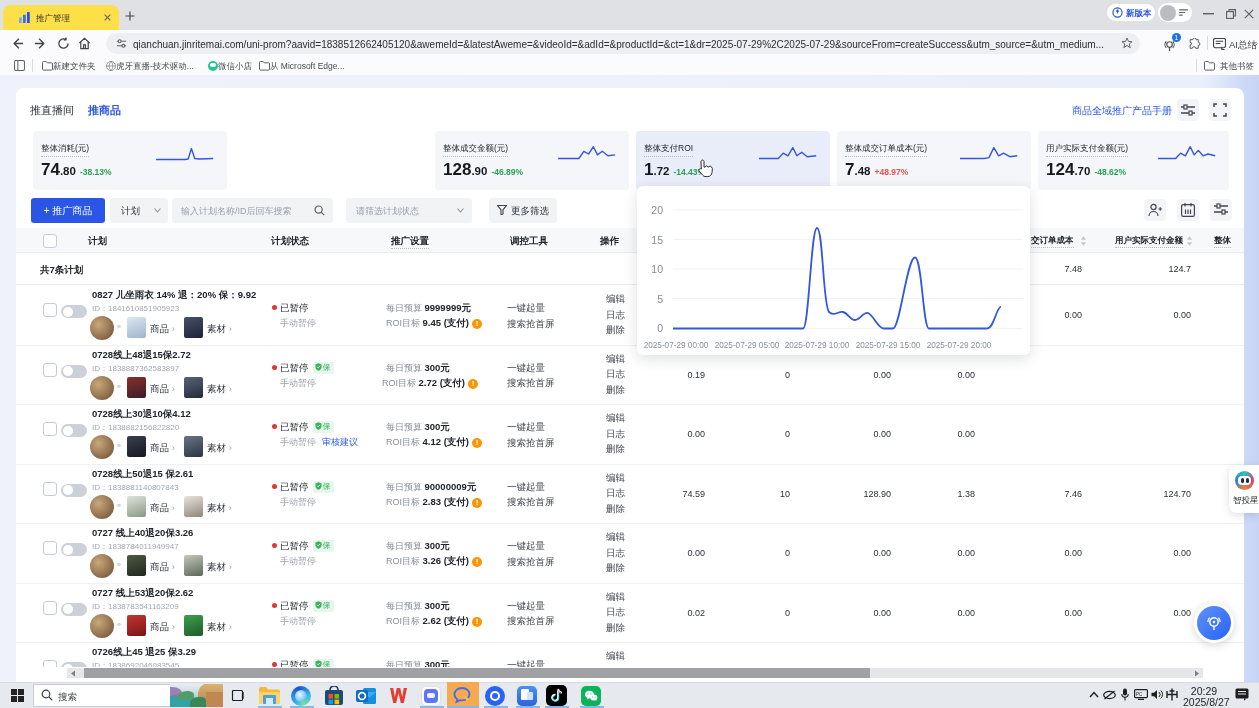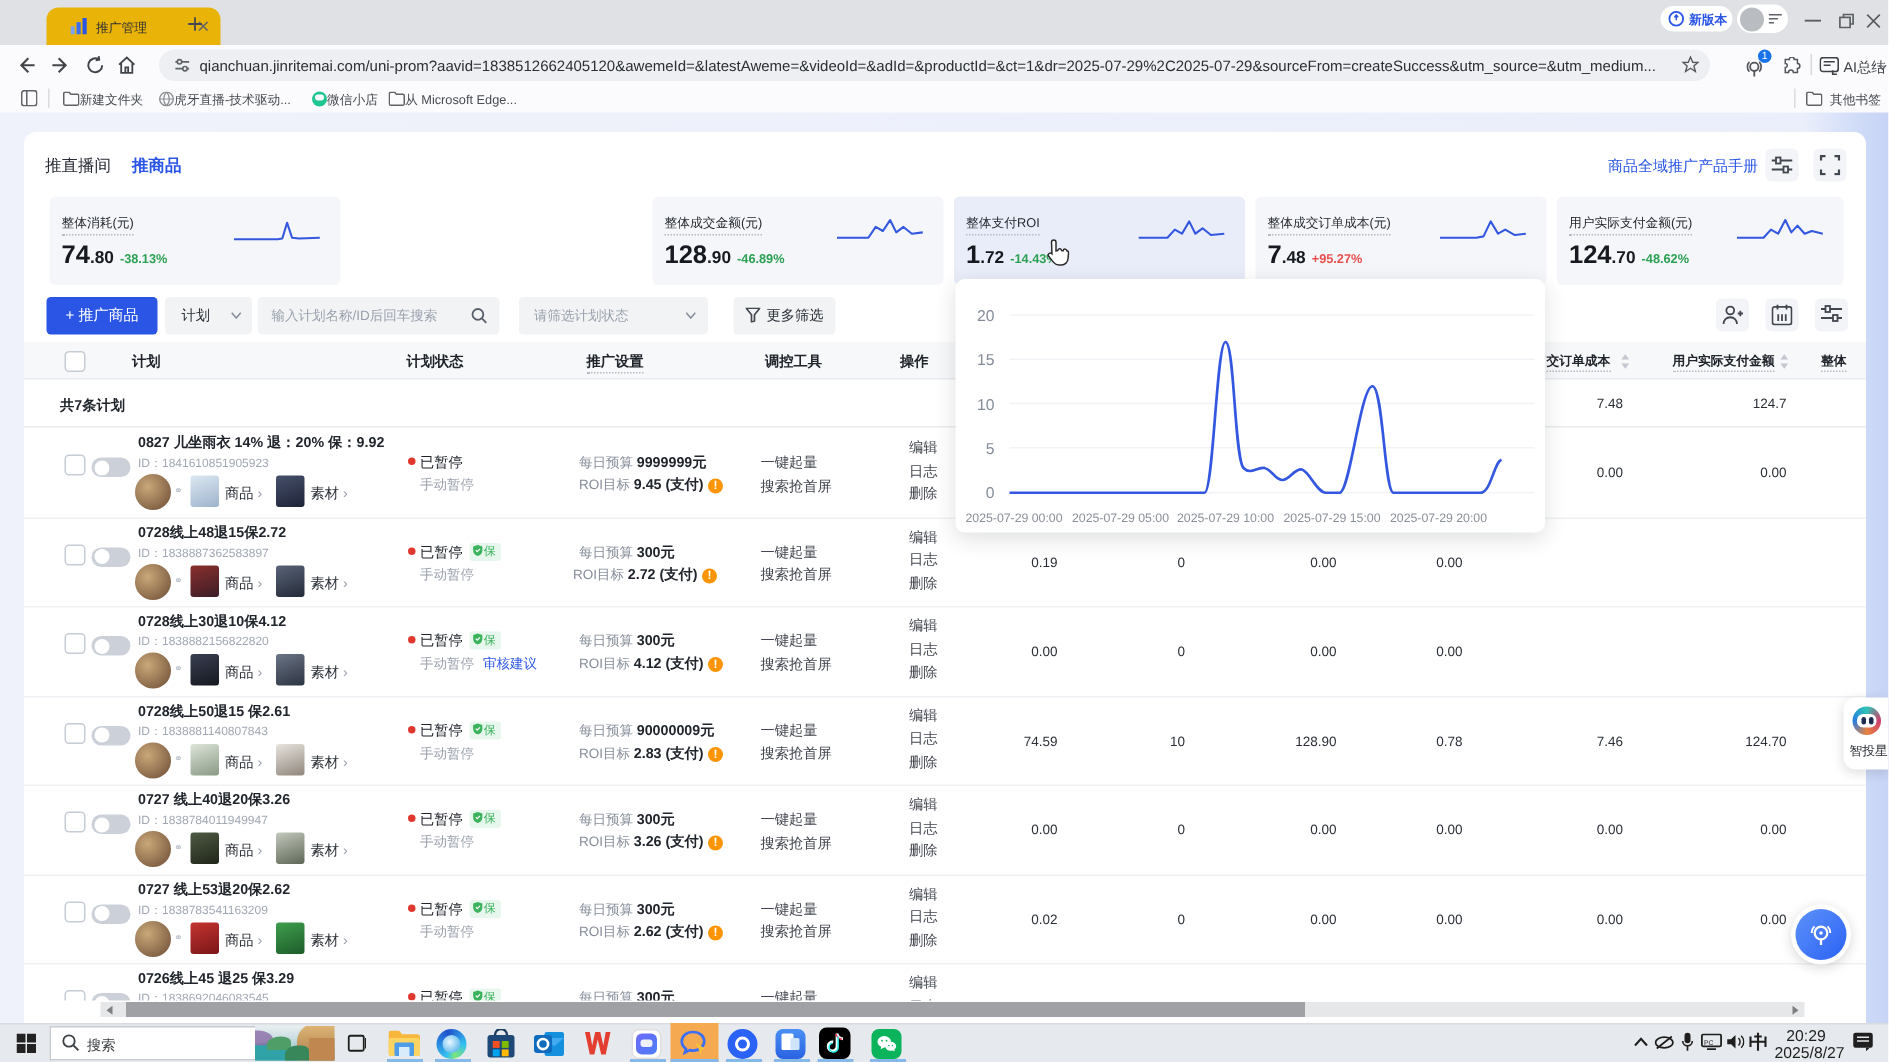--- a/index.html
+++ b/index.html
@@ -1,19 +1,19 @@
 <!DOCTYPE html>
 <html><head><meta charset="utf-8">
 <style>
 *{margin:0;padding:0;box-sizing:border-box;}
 html,body{width:1259px;height:708px;overflow:hidden;font-family:"Liberation Sans",sans-serif;}
 .abs{position:absolute;}
 body{position:relative;background:#fff;}
 #tabstrip{position:absolute;left:0;top:0;width:1259px;height:30px;background:#dfe1e5;}
-#tab{position:absolute;left:3px;top:5px;width:116px;height:25px;background:#eab308;border-radius:8px 8px 0 0;margin-left:28px;}
+#tab{position:absolute;left:3px;top:5px;width:116px;height:25px;background:#fde047;border-radius:8px 8px 0 0;}
 #toolbar{position:absolute;left:0;top:30px;width:1259px;height:27px;background:#fbfbfd;}
 #addr{position:absolute;left:106px;top:33px;width:1034px;height:21px;border-radius:11px;background:#edeff2;}
 #bookmarks{position:absolute;left:0;top:57px;width:1259px;height:18px;background:#fbfbfd;}
 .bmtxt{font-size:8.5px;color:#474b50;}
 #page{position:absolute;left:0;top:75px;width:1259px;height:607px;background:linear-gradient(90deg,#eff2fa 0%,#ebeffb 95.5%,#ccd9f7 98.8%,#c7d4f6 100%);}
 #card{position:absolute;left:16px;top:13px;width:1228px;height:594px;background:#fff;border-radius:8px 8px 0 0;}
 .statcard{position:absolute;top:56px;width:194px;height:59px;background:#f4f6f9;border-radius:4px;}
 .statlabel{position:absolute;left:8px;top:12px;font-size:8.5px;color:#25292f;border-bottom:1px dotted #b6bcc6;padding-bottom:1px;}
 .statval{position:absolute;left:8px;top:29px;font-size:17px;font-weight:bold;color:#16191f;}
 .statval .dec{font-size:11.5px;}
@@ -173,21 +173,21 @@
     </div>
     <div class="statcard" style="left:636px;background:#e9edf9;width:194px;">
  <span class="statlabel">整体支付ROI</span>
  <div class="statval">1<span class="dec">.72</span><span class="pct green">-14.43%</span></div>
  <svg class="spark" width="58" height="20" viewBox="0 0 58 20">
         <path d="M0.0,14.5 L19.3,14.5 L24.2,9.1 L29.0,11.8 L33.8,3.6 L37.9,11.8 L42.7,8.2 L48.3,12.7 L57.2,11.8" fill="none" stroke="#3457e0" stroke-width="1.4" stroke-linejoin="round"></path>
       </svg>
     </div>
     <div class="statcard" style="left:837px;width:194px;">
  <span class="statlabel">整体成交订单成本(元)</span>
- <div class="statval">7<span class="dec">.48</span><span class="pct red">+95.27%</span></div>
+ <div class="statval">7<span class="dec">.48</span><span class="pct red">+48.97%</span></div>
  <svg class="spark" width="58" height="20" viewBox="0 0 58 20">
         <path d="M0.0,14.5 L24.2,14.5 L29.0,13.6 L33.8,3.6 L38.7,11.8 L43.5,9.1 L49.9,12.7 L57.2,11.8" fill="none" stroke="#3457e0" stroke-width="1.4" stroke-linejoin="round"></path>
       </svg>
     </div>
     <div class="statcard" style="left:1038px;width:191px;">
  <span class="statlabel">用户实际支付金额(元)</span>
  <div class="statval">124<span class="dec">.70</span><span class="pct green">-48.62%</span></div>
  <svg class="spark" width="58" height="20" viewBox="0 0 58 20">
         <path d="M0.0,14.5 L17.7,14.5 L22.6,9.1 L27.4,11.8 L32.2,2.7 L36.2,10.9 L40.3,6.4 L45.1,11.8 L49.9,10.0 L57.2,11.8" fill="none" stroke="#3457e0" stroke-width="1.4" stroke-linejoin="round"></path>
       </svg>
@@ -344,21 +344,21 @@
         </svg>保</span></span>
 <span class="st2 abs" style="left:280px;top:420.5px;">手动暂停</span>
 <span class="abs" style="left:386px;top:405.5px;font-size:9px;color:#868d99;white-space:nowrap;">每日预算 <b style="color:#20242b;font-size:9.5px;">90000009元</b></span>
 <span class="abs" style="left:386px;top:420.5px;font-size:9px;color:#868d99;white-space:nowrap;">ROI目标 <b style="color:#20242b;font-size:9.5px;">2.83 (支付)</b><span style="display:inline-block;width:10px;height:10px;border-radius:50%;background:#fc9403;color:#fff;font-size:8px;text-align:center;line-height:10px;vertical-align:0px;margin-left:3px;font-weight:bold;">!</span></span>
 <span class="ctrl" style="left:507px;top:405.5px;">一键起量</span>
 <span class="ctrl" style="left:507px;top:421.0px;">搜索抢首屏</span>
 <div class="opcol" style="left:606px;top:394.5px;">编辑<br>日志<br>删除</div>
 <div class="num" style="left:645px;top:413.5px;">74.59</div>
 <div class="num" style="left:730px;top:413.5px;">10</div>
 <div class="num" style="left:831px;top:413.5px;">128.90</div>
-<div class="num" style="left:915px;top:413.5px;">0.78</div>
+<div class="num" style="left:915px;top:413.5px;">1.38</div>
 <div class="num" style="left:1022px;top:413.5px;">7.46</div>
 <div class="num" style="left:1131px;top:413.5px;">124.70</div>
 <div class="abs" style="left:16px;top:448.0px;width:1228px;height:1px;background:#eff1f4;"></div>
 <div class="abs" style="left:43px;top:466.0px;width:14px;height:14px;border:1px solid #c6ccd4;border-radius:3px;background:#fff;"></div>
 <div class="abs" style="left:61px;top:468.0px;width:26px;height:13px;border-radius:7px;background:#ccd1d9;"></div>
 <div class="abs" style="left:62.5px;top:469.5px;width:10px;height:10px;border-radius:50%;background:#fff;"></div>
 <span class="rtitle" style="left:92px;top:452.0px;">0727 线上40退20保3.26</span>
 <span class="rid" style="left:92px;top:466.0px;">ID：1838784011949947</span>
 <div class="abs" style="left:90px;top:479.0px;width:24px;height:24px;border-radius:50%;background:radial-gradient(circle at 35% 35%,#c9a87a,#6b4a33);"></div>
 <span class="abs" style="left:116px;top:486.0px;font-size:7px;color:#b8bec8;">⚭</span>

